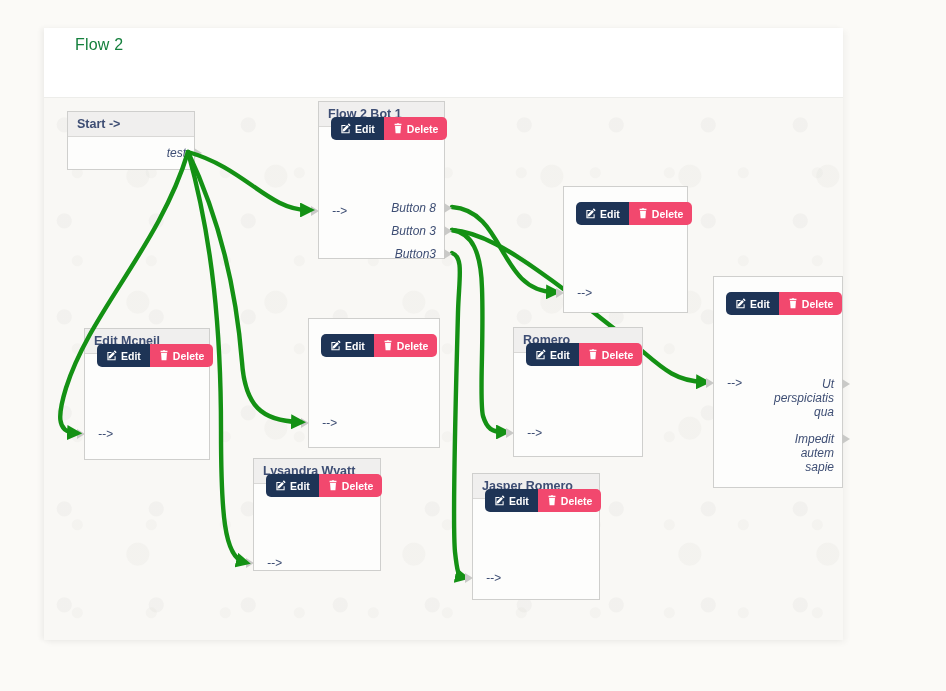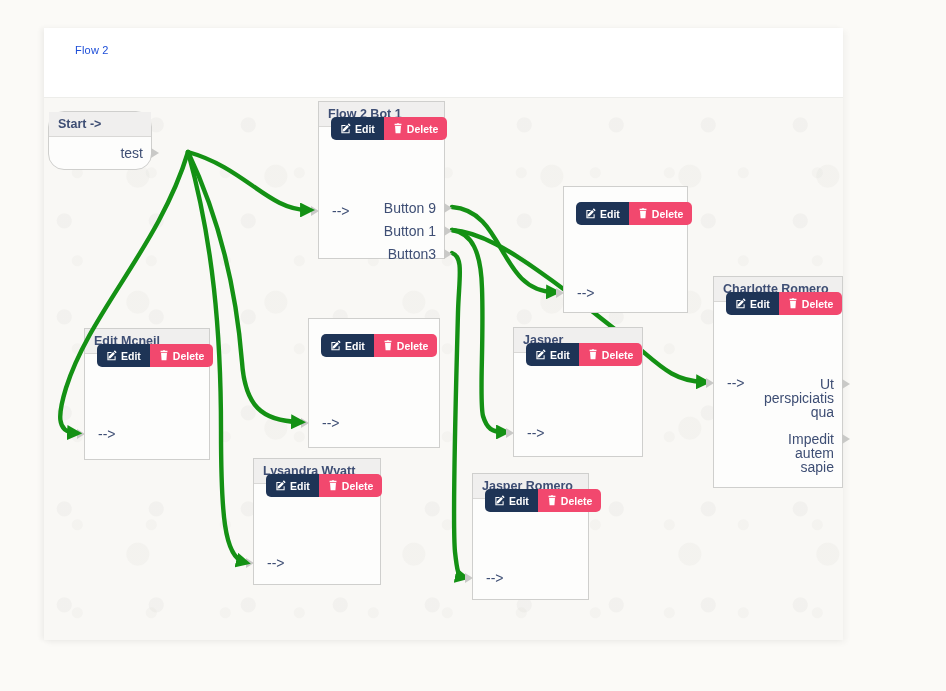--- a/index.html
+++ b/index.html
@@ -12,22 +12,22 @@
   #panel{
     position:absolute;left:44px;top:28px;width:799px;height:612px;
     background:#fff;
     box-shadow:-3px 0 5px rgba(0,0,0,.05), 3px 3px 6px rgba(0,0,0,.04);
   }
   #flow-header{
     position:absolute;left:0;top:0;width:100%;height:70px;
     background:#ffffff;border-bottom:1px solid #ededea;box-sizing:border-box;
   }
   #flow-title{
-    position:absolute;left:31px;top:16px;
-    font-size:11px;color:#1d4ed8;letter-spacing:.2px;
+    position:absolute;left:31px;top:8px;
+    font-size:16px;color:#15803d;letter-spacing:.2px;
   }
   #canvas{
     position:absolute;left:0;top:70px;width:799px;height:542px;
     background-color:#f9f8f5;
     background-image:
       radial-gradient(circle at 22% 28%, rgba(130,128,115,.055) 0 7px, transparent 8px),
       radial-gradient(circle at 68% 62%, rgba(130,128,115,.045) 0 11px, transparent 12px),
       radial-gradient(circle at 45% 85%, rgba(130,128,115,.04) 0 5px, transparent 6px);
     background-size:92px 96px,138px 126px,74px 88px;
   }
@@ -43,21 +43,21 @@
     white-space:nowrap;overflow:hidden;box-sizing:border-box;
   }
   .btn-group{position:absolute;left:12px;top:15px;display:flex;}
   .node-btn{
     display:flex;align-items:center;gap:4px;border:none;cursor:pointer;
     height:23px;padding:0 9px;font-size:10.5px;font-weight:700;color:#fff;
     font-family:"Liberation Sans",sans-serif;
   }
   .node-btn.edit{background:#1e3456;border-radius:5px 0 0 5px;}
   .node-btn.delete{background:#f2486e;border-radius:0 5px 5px 0;}
-  .port-label{position:absolute;font-size:14px;color:#3e4e74;line-height:14px;}
+  .port-label{position:absolute;font-size:12px;color:#3e4e74;line-height:14px;font-style:italic;}
   .port-label.in{left:13px;}
   .port-label.out{right:8px;text-align:right;white-space:pre-line;max-width:80px;}
   .port-tri{position:absolute;width:0;height:0;
     border-top:5px solid transparent;border-bottom:5px solid transparent;
     border-left:8px solid #c9c9c7;}
   .port-tri.in{left:-8px;}
   .port-tri.out{right:-8px;}
   .edge{fill:none;stroke:#149114;stroke-width:4.4;stroke-linecap:round;}
 </style>
 </head>
@@ -75,21 +75,21 @@
     <marker id="arrowU" markerWidth="3.4" markerHeight="3.4" refX="1.8" refY="1.7" orient="auto">
       <path d="M0,0 L3.4,1.7 L0,3.4 Z" fill="#149114"></path>
     </marker>
   </defs>
 <path class="edge" d="M452,207 C506,211 498,291 554,292" marker-end="url(#arrowU)"></path>
     <path class="edge" d="M452,230 C480,232 512,252 540,272 C580,300 592,312 620,333 C656,360 668,381 704,382" marker-end="url(#arrowU)"></path>
     <path class="edge" d="M452,230 C472,233 481,252 482,288 C484,344 479,400 483,416 C487,429 492,432 504,432" marker-end="url(#arrowU)"></path>
     <path class="edge" d="M452,253 C464,257 459,278 458,312 C456,392 452,520 455,552 C457,570 458,576 463,577" marker-end="url(#arrowU)"></path>
   </svg>
 <div id="stage">
-    <div class="flow-node" style="left: 48px; top: 111px; width: 104px; height: 59px; border-radius: 16px;">
+    <div class="flow-node" style="left: 67px; top: 111px; width: 128px; height: 59px;">
       <div class="node-header">Start -&gt;</div>
       <div class="port-label out" style="top: 34px;">test</div>
       <div class="port-tri out" style="top: 36px;"></div>
     </div>
     <div class="flow-node" style="left: 318px; top: 101px; width: 127px; height: 158px;">
       <div class="node-header">Flow 2 Bot 1</div>
       <div class="btn-group">
         <button class="node-btn edit">
           <svg width="11" height="11" viewBox="0 0 16 16">
             <path fill="#fff" d="M15.5 3.1 12.9.5l-1.6 1.6 2.6 2.6zM10.4 3 4 9.4 3.3 12.7l3.3-.7L13 5.6z"></path>
@@ -99,23 +99,23 @@
         </button>
         <button class="node-btn delete">
           <svg width="10" height="11" viewBox="0 0 14 16">
             <path fill="#fff" d="M5 1.2 5.8.3h2.4l.8.9H12v1.9H2V1.2zM2.7 4.3h8.6L10.5 15h-7z"></path>
           </svg>
           <span>Delete</span>
         </button>
       </div>
       <div class="port-label in" style="top: 102px;">--&gt;</div>
       <div class="port-tri in" style="top: 104px;"></div>
-      <div class="port-label out" style="top: 99px;">Button 9</div>
+      <div class="port-label out" style="top: 99px;">Button 8</div>
       <div class="port-tri out" style="top: 101px;"></div>
-      <div class="port-label out" style="top: 122px;">Button 1</div>
+      <div class="port-label out" style="top: 122px;">Button 3</div>
       <div class="port-tri out" style="top: 124px;"></div>
       <div class="port-label out" style="top: 145px;">Button3</div>
       <div class="port-tri out" style="top: 147px;"></div>
     </div>
     <div class="flow-node" style="left: 84px; top: 328px; width: 126px; height: 132px;">
       <div class="node-header">Edit Mcneil</div>
       <div class="btn-group">
         <button class="node-btn edit">
           <svg width="11" height="11" viewBox="0 0 16 16">
             <path fill="#fff" d="M15.5 3.1 12.9.5l-1.6 1.6 2.6 2.6zM10.4 3 4 9.4 3.3 12.7l3.3-.7L13 5.6z"></path>
@@ -145,21 +145,21 @@
         <button class="node-btn delete">
           <svg width="10" height="11" viewBox="0 0 14 16">
             <path fill="#fff" d="M5 1.2 5.8.3h2.4l.8.9H12v1.9H2V1.2zM2.7 4.3h8.6L10.5 15h-7z"></path>
           </svg>
           <span>Delete</span>
         </button>
       </div>
       <div class="port-label in" style="top: 97px;">--&gt;</div>
       <div class="port-tri in" style="top: 99px;"></div>
     </div>
-    <div class="flow-node" style="left: 253px; top: 458px; width: 128px; height: 127px;">
+    <div class="flow-node" style="left: 253px; top: 458px; width: 128px; height: 113px;">
       <div class="node-header">Lysandra Wyatt</div>
       <div class="btn-group">
         <button class="node-btn edit">
           <svg width="11" height="11" viewBox="0 0 16 16">
             <path fill="#fff" d="M15.5 3.1 12.9.5l-1.6 1.6 2.6 2.6zM10.4 3 4 9.4 3.3 12.7l3.3-.7L13 5.6z"></path>
             <path fill="#fff" d="M12.5 9v4.5h-9v-9H8V3H2v12h12V9z"></path>
           </svg>
           <span>Edit</span>
         </button>
         <button class="node-btn delete">
@@ -185,61 +185,60 @@
           <svg width="10" height="11" viewBox="0 0 14 16">
             <path fill="#fff" d="M5 1.2 5.8.3h2.4l.8.9H12v1.9H2V1.2zM2.7 4.3h8.6L10.5 15h-7z"></path>
           </svg>
           <span>Delete</span>
         </button>
       </div>
       <div class="port-label in" style="top: 99px;">--&gt;</div>
       <div class="port-tri in" style="top: 101px;"></div>
     </div>
     <div class="flow-node" style="left: 513px; top: 327px; width: 130px; height: 130px;">
-      <div class="node-header">Jasper</div>
+      <div class="node-header">Romero</div>
       <div class="btn-group">
         <button class="node-btn edit">
           <svg width="11" height="11" viewBox="0 0 16 16">
             <path fill="#fff" d="M15.5 3.1 12.9.5l-1.6 1.6 2.6 2.6zM10.4 3 4 9.4 3.3 12.7l3.3-.7L13 5.6z"></path>
             <path fill="#fff" d="M12.5 9v4.5h-9v-9H8V3H2v12h12V9z"></path>
           </svg>
           <span>Edit</span>
         </button>
         <button class="node-btn delete">
           <svg width="10" height="11" viewBox="0 0 14 16">
             <path fill="#fff" d="M5 1.2 5.8.3h2.4l.8.9H12v1.9H2V1.2zM2.7 4.3h8.6L10.5 15h-7z"></path>
           </svg>
           <span>Delete</span>
         </button>
       </div>
       <div class="port-label in" style="top: 98px;">--&gt;</div>
       <div class="port-tri in" style="top: 100px;"></div>
     </div>
-    <div class="flow-node" style="left: 472px; top: 473px; width: 117px; height: 127px;">
+    <div class="flow-node" style="left: 472px; top: 473px; width: 128px; height: 127px;">
       <div class="node-header">Jasper Romero</div>
       <div class="btn-group">
         <button class="node-btn edit">
           <svg width="11" height="11" viewBox="0 0 16 16">
             <path fill="#fff" d="M15.5 3.1 12.9.5l-1.6 1.6 2.6 2.6zM10.4 3 4 9.4 3.3 12.7l3.3-.7L13 5.6z"></path>
             <path fill="#fff" d="M12.5 9v4.5h-9v-9H8V3H2v12h12V9z"></path>
           </svg>
           <span>Edit</span>
         </button>
         <button class="node-btn delete">
           <svg width="10" height="11" viewBox="0 0 14 16">
             <path fill="#fff" d="M5 1.2 5.8.3h2.4l.8.9H12v1.9H2V1.2zM2.7 4.3h8.6L10.5 15h-7z"></path>
           </svg>
           <span>Delete</span>
         </button>
       </div>
       <div class="port-label in" style="top: 97px;">--&gt;</div>
       <div class="port-tri in" style="top: 99px;"></div>
     </div>
     <div class="flow-node" style="left: 713px; top: 276px; width: 130px; height: 212px;">
-      <div class="node-header">Charlotte Romero</div>
       <div class="btn-group">
         <button class="node-btn edit">
           <svg width="11" height="11" viewBox="0 0 16 16">
             <path fill="#fff" d="M15.5 3.1 12.9.5l-1.6 1.6 2.6 2.6zM10.4 3 4 9.4 3.3 12.7l3.3-.7L13 5.6z"></path>
             <path fill="#fff" d="M12.5 9v4.5h-9v-9H8V3H2v12h12V9z"></path>
           </svg>
           <span>Edit</span>
         </button>
         <button class="node-btn delete">
           <svg width="10" height="11" viewBox="0 0 14 16">

